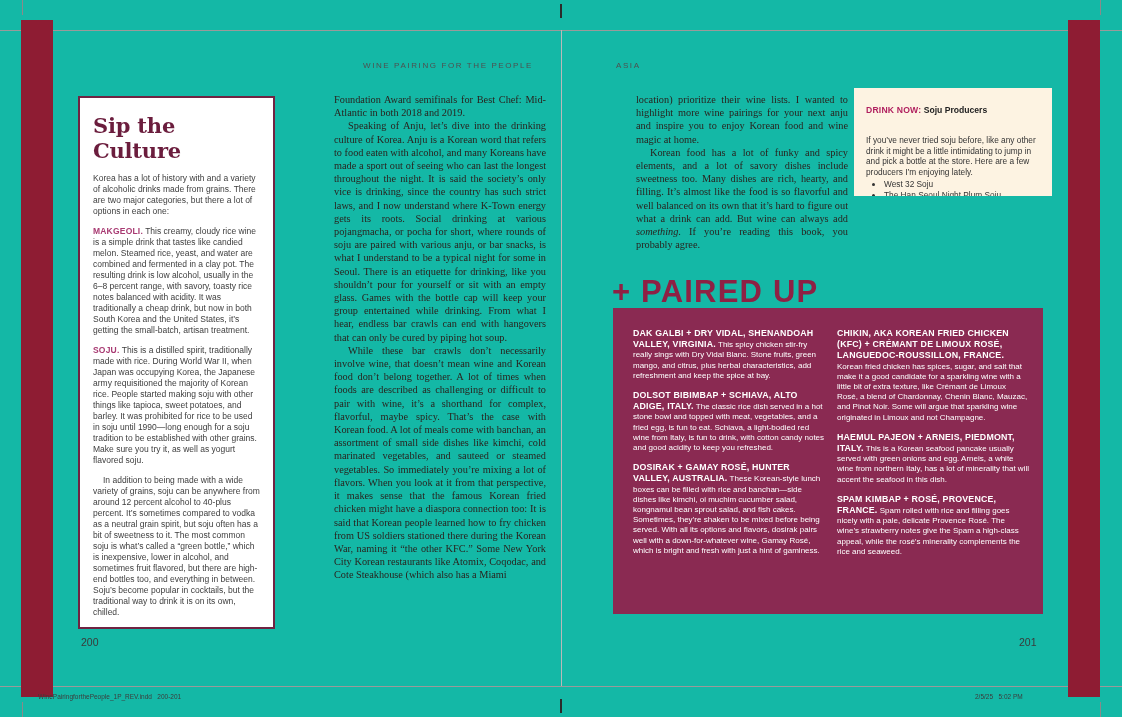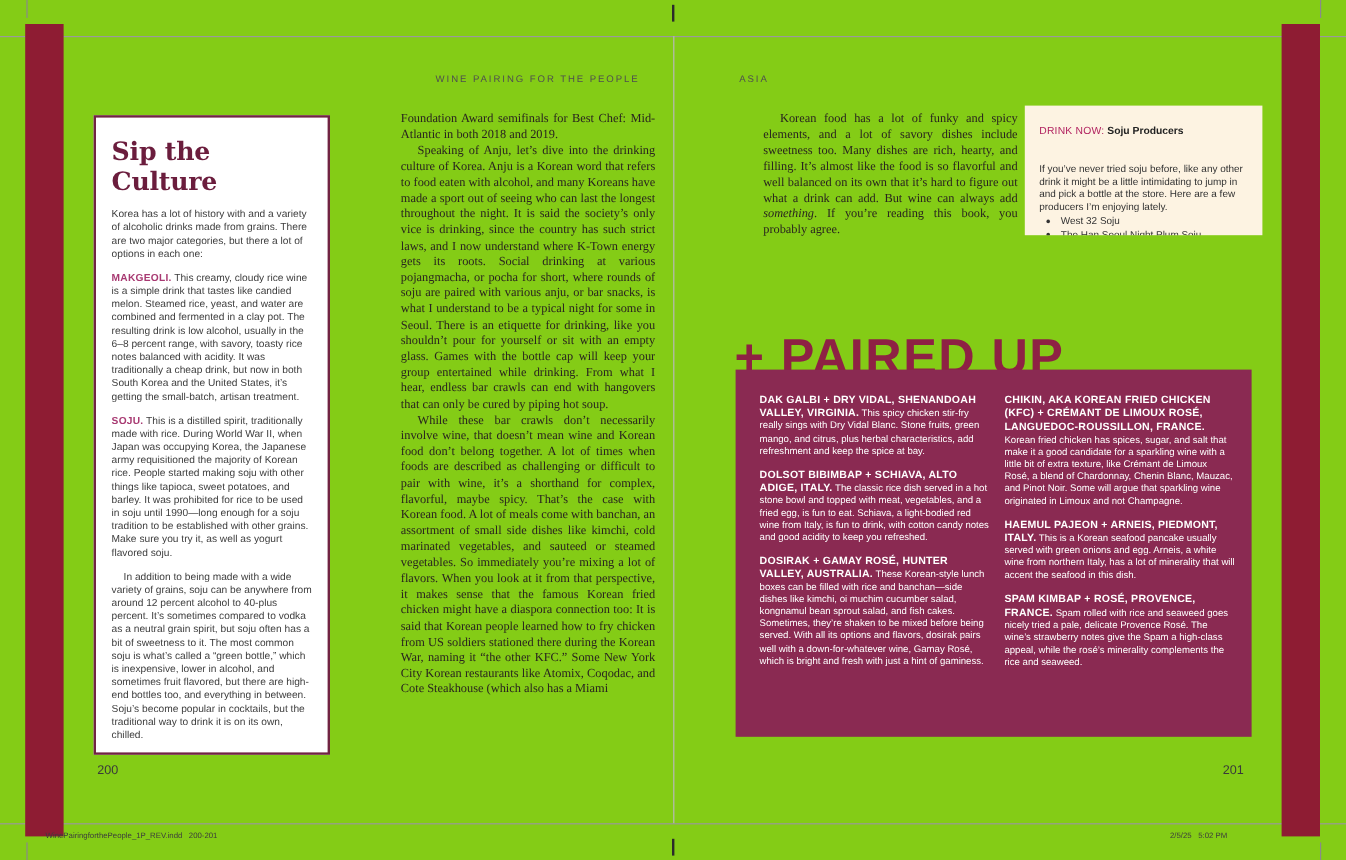--- a/index.html
+++ b/index.html
@@ -1,16 +1,16 @@
 <!DOCTYPE html>
 <html><head>
 <meta charset="utf-8">
 <style>
   html,body{margin:0;padding:0;background:#ffffff;}
-  .canvas{position:relative;width:1122px;height:717px;background:#84cc16;overflow:hidden;
+  .canvas{position:relative;width:1122px;height:717px;background:#14b8a6;overflow:hidden;
           font-family:"Liberation Sans",sans-serif;}
 
   
   .trimline{position:absolute;left:0;width:1122px;height:1px;background:#9a9a9a;}
   .spine{position:absolute;top:30px;left:561px;width:1px;height:656px;background:#b9b9b9;}
   .ctick{position:absolute;left:560px;width:2px;background:#2b2b2b;}
   .vtick{position:absolute;width:1px;height:15px;background:#8a8a8a;}
   .bleedbar{position:absolute;top:20px;width:32px;height:677px;background:#8e1c33;}
 
   
@@ -29,28 +29,28 @@
            background:#ffffff;box-sizing:border-box;padding:15px 13px;overflow:hidden;}
   .sb-title{font-family:"DejaVu Serif",serif;font-weight:700;font-size:21px;color:#6b1d3d;
             letter-spacing:-0.2px;margin:0 0 10px 0;}
   .sb-p{margin:0 0 9px 0;font-size:8.5px;line-height:11px;color:#3d3d3d;}
   .sb-p.last{text-indent:10px;margin-bottom:0;}
   .sb-lead{color:#a83a72;font-weight:bold;letter-spacing:0.2px;}
 
   
   .drinknow{position:absolute;left:854px;top:88px;width:198px;height:108px;background:#fdf3e2;
             box-sizing:border-box;padding:11px 12px;overflow:hidden;}
-  .dn-label{font-weight:normal;font-size:8.6px;color:#b01f5e;letter-spacing:0.2px;margin-top:48px;}
+  .dn-label{font-weight:bold;font-size:8.6px;color:#b01f5e;letter-spacing:0.2px;margin-top:48px;}
   .dn-title{font-weight:bold;font-size:8.6px;color:#222222;}
   .dn-body{font-size:8.3px;line-height:10.6px;color:#333333;margin-top:18px;}
   .dn-list{margin:2px 0 0 0;padding-left:18px;font-size:8.3px;line-height:10.6px;color:#333333;}
   .dn-list li{margin:0;}
 
   
-  .pu-heading{position:absolute;left:612px;top:274px;font-weight:800;font-size:42px;
+  .pu-heading{position:absolute;left:612px;top:274px;font-weight:800;font-size:31px;
               letter-spacing:1.2px;color:#8e2144;}
   .pu-box{position:absolute;left:613px;top:308px;width:430px;height:306px;background:#8a2a52;
           overflow:hidden;}
   .pu-col{position:absolute;top:20px;width:192px;color:#ffffff;}
   .pu-col.c1{left:20px;}
   .pu-col.c2{left:224px;}
   .pu-entry{margin:0 0 9px 0;font-size:8px;line-height:10.2px;}
   .pu-lead{font-weight:bold;font-size:8.8px;letter-spacing:0.2px;}
 
   
@@ -87,20 +87,21 @@
     <p>Foundation Award semifinals for Best Chef: Mid-Atlantic in both 2018 and 2019.</p>
     <p class="ind">Speaking of Anju, let’s dive into the drinking culture of Korea. Anju is a Korean word that refers to food eaten with alcohol, and many Koreans have made a sport out of seeing who can last the longest throughout the night. It is said the society’s only vice is drinking, since the country has such strict laws, and I now understand where K-Town energy gets its roots. Social drinking at various pojangmacha, or pocha for short, where rounds of soju are paired with various anju, or bar snacks, is what I understand to be a typical night for some in Seoul. There is an etiquette for drinking, like you shouldn’t pour for yourself or sit with an empty glass. Games with the bottle cap will keep your group entertained while drinking. From what I hear, endless bar crawls can end with hangovers that can only be cured by piping hot soup.</p>
     <p class="ind">While these bar crawls don’t necessarily involve wine, that doesn’t mean wine and Korean food don’t belong together. A lot of times when foods are described as challenging or difficult to pair with wine, it’s a shorthand for complex, flavorful, maybe spicy. That’s the case with Korean food. A lot of meals come with banchan, an assortment of small side dishes like kimchi, cold marinated vegetables, and sauteed or steamed vegetables. So immediately you’re mixing a lot of flavors. When you look at it from that perspective, it makes sense that the famous Korean fried chicken might have a diaspora connection too: It is said that Korean people learned how to fry chicken from US soldiers stationed there during the Korean War, naming it “the other KFC.” Some New York City Korean restaurants like Atomix, Coqodac, and Cote Steakhouse (which also has a Miami</p>
   </div>
 
   <div class="folio" style="left:81px;top:636px;">200</div>
 
   <div class="runhead" style="left:616px;top:61px;">ASIA</div>
 
   <div class="serifcol" style="left:612px;top:93px;height:168px;">
+    <p>location) prioritize their wine lists. I wanted to highlight more wine pairings for your next anju and inspire you to enjoy Korean food and wine magic at home.</p>
     <p class="ind"><span>Korean food has a lot of funky and spicy elements, and a lot of savory dishes include sweetness too. Many dishes are rich, hearty, and filling. It’s almost like the food is so flavorful and well balanced on its own that it’s hard to figure out what a drink can add. But wine can always add </span><span class="it">something</span><span>. If you’re reading this book, you probably agree.</span></p>
   </div>
 
   <div class="drinknow">
     <div><span class="dn-label">DRINK NOW:</span><span class="dn-title"> Soju Producers</span></div>
     <div class="dn-body">If you’ve never tried soju before, like any other drink it might be a little intimidating to jump in and pick a bottle at the store. Here are a few producers I’m enjoying lately.</div>
     <ul class="dn-list">
       <li>West 32 Soju</li>
       <li>The Han Seoul Night Plum Soju</li>
       <li>Tokki Make</li>
@@ -111,21 +112,21 @@
 
   <div class="pu-box">
     <div class="pu-col c1">
       <p class="pu-entry"><span class="pu-lead">DAK GALBI + DRY VIDAL, SHENANDOAH VALLEY, VIRGINIA.</span><span> This spicy chicken stir-fry really sings with Dry Vidal Blanc. Stone fruits, green mango, and citrus, plus herbal characteristics, add refreshment and keep the spice at bay.</span></p>
       <p class="pu-entry"><span class="pu-lead">DOLSOT BIBIMBAP + SCHIAVA, ALTO ADIGE, ITALY.</span><span> The classic rice dish served in a hot stone bowl and topped with meat, vegetables, and a fried egg, is fun to eat. Schiava, a light-bodied red wine from Italy, is fun to drink, with cotton candy notes and good acidity to keep you refreshed.</span></p>
       <p class="pu-entry"><span class="pu-lead">DOSIRAK + GAMAY ROSÉ, HUNTER VALLEY, AUSTRALIA.</span><span> These Korean-style lunch boxes can be filled with rice and banchan—side dishes like kimchi, oi muchim cucumber salad, kongnamul bean sprout salad, and fish cakes. Sometimes, they’re shaken to be mixed before being served. With all its options and flavors, dosirak pairs well with a down-for-whatever wine, Gamay Rosé, which is bright and fresh with just a hint of gaminess.</span></p>
     </div>
     <div class="pu-col c2">
       <p class="pu-entry"><span class="pu-lead">CHIKIN, AKA KOREAN FRIED CHICKEN (KFC) + CRÉMANT DE LIMOUX ROSÉ, LANGUEDOC-ROUSSILLON, FRANCE.</span><span> Korean fried chicken has spices, sugar, and salt that make it a good candidate for a sparkling wine with a little bit of extra texture, like Crémant de Limoux Rosé, a blend of Chardonnay, Chenin Blanc, Mauzac, and Pinot Noir. Some will argue that sparkling wine originated in Limoux and not Champagne.</span></p>
       <p class="pu-entry"><span class="pu-lead">HAEMUL PAJEON + ARNEIS, PIEDMONT, ITALY.</span><span> This is a Korean seafood pancake usually served with green onions and egg. Arneis, a white wine from northern Italy, has a lot of minerality that will accent the seafood in this dish.</span></p>
-      <p class="pu-entry"><span class="pu-lead">SPAM KIMBAP + ROSÉ, PROVENCE, FRANCE.</span><span> Spam rolled with rice and seaweed goes nicely tried a pale, delicate Provence Rosé. The wine’s strawberry notes give the Spam a high-class appeal, while the rosé’s minerality complements the rice and seaweed.</span></p>
+      <p class="pu-entry"><span class="pu-lead">SPAM KIMBAP + ROSÉ, PROVENCE, FRANCE.</span><span> Spam rolled with rice and filling goes nicely with a pale, delicate Provence Rosé. The wine’s strawberry notes give the Spam a high-class appeal, while the rosé’s minerality complements the rice and seaweed.</span></p>
     </div>
   </div>
 
   <div class="folio" style="left:1019px;top:636px;">201</div>
 
   <div class="slug" style="left:38px;top:693px;">WinePairingforthePeople_1P_REV.indd   200-201</div>
   <div class="slug" style="left:975px;top:693px;">2/5/25   5:02 PM</div>
 
 </div>
 

